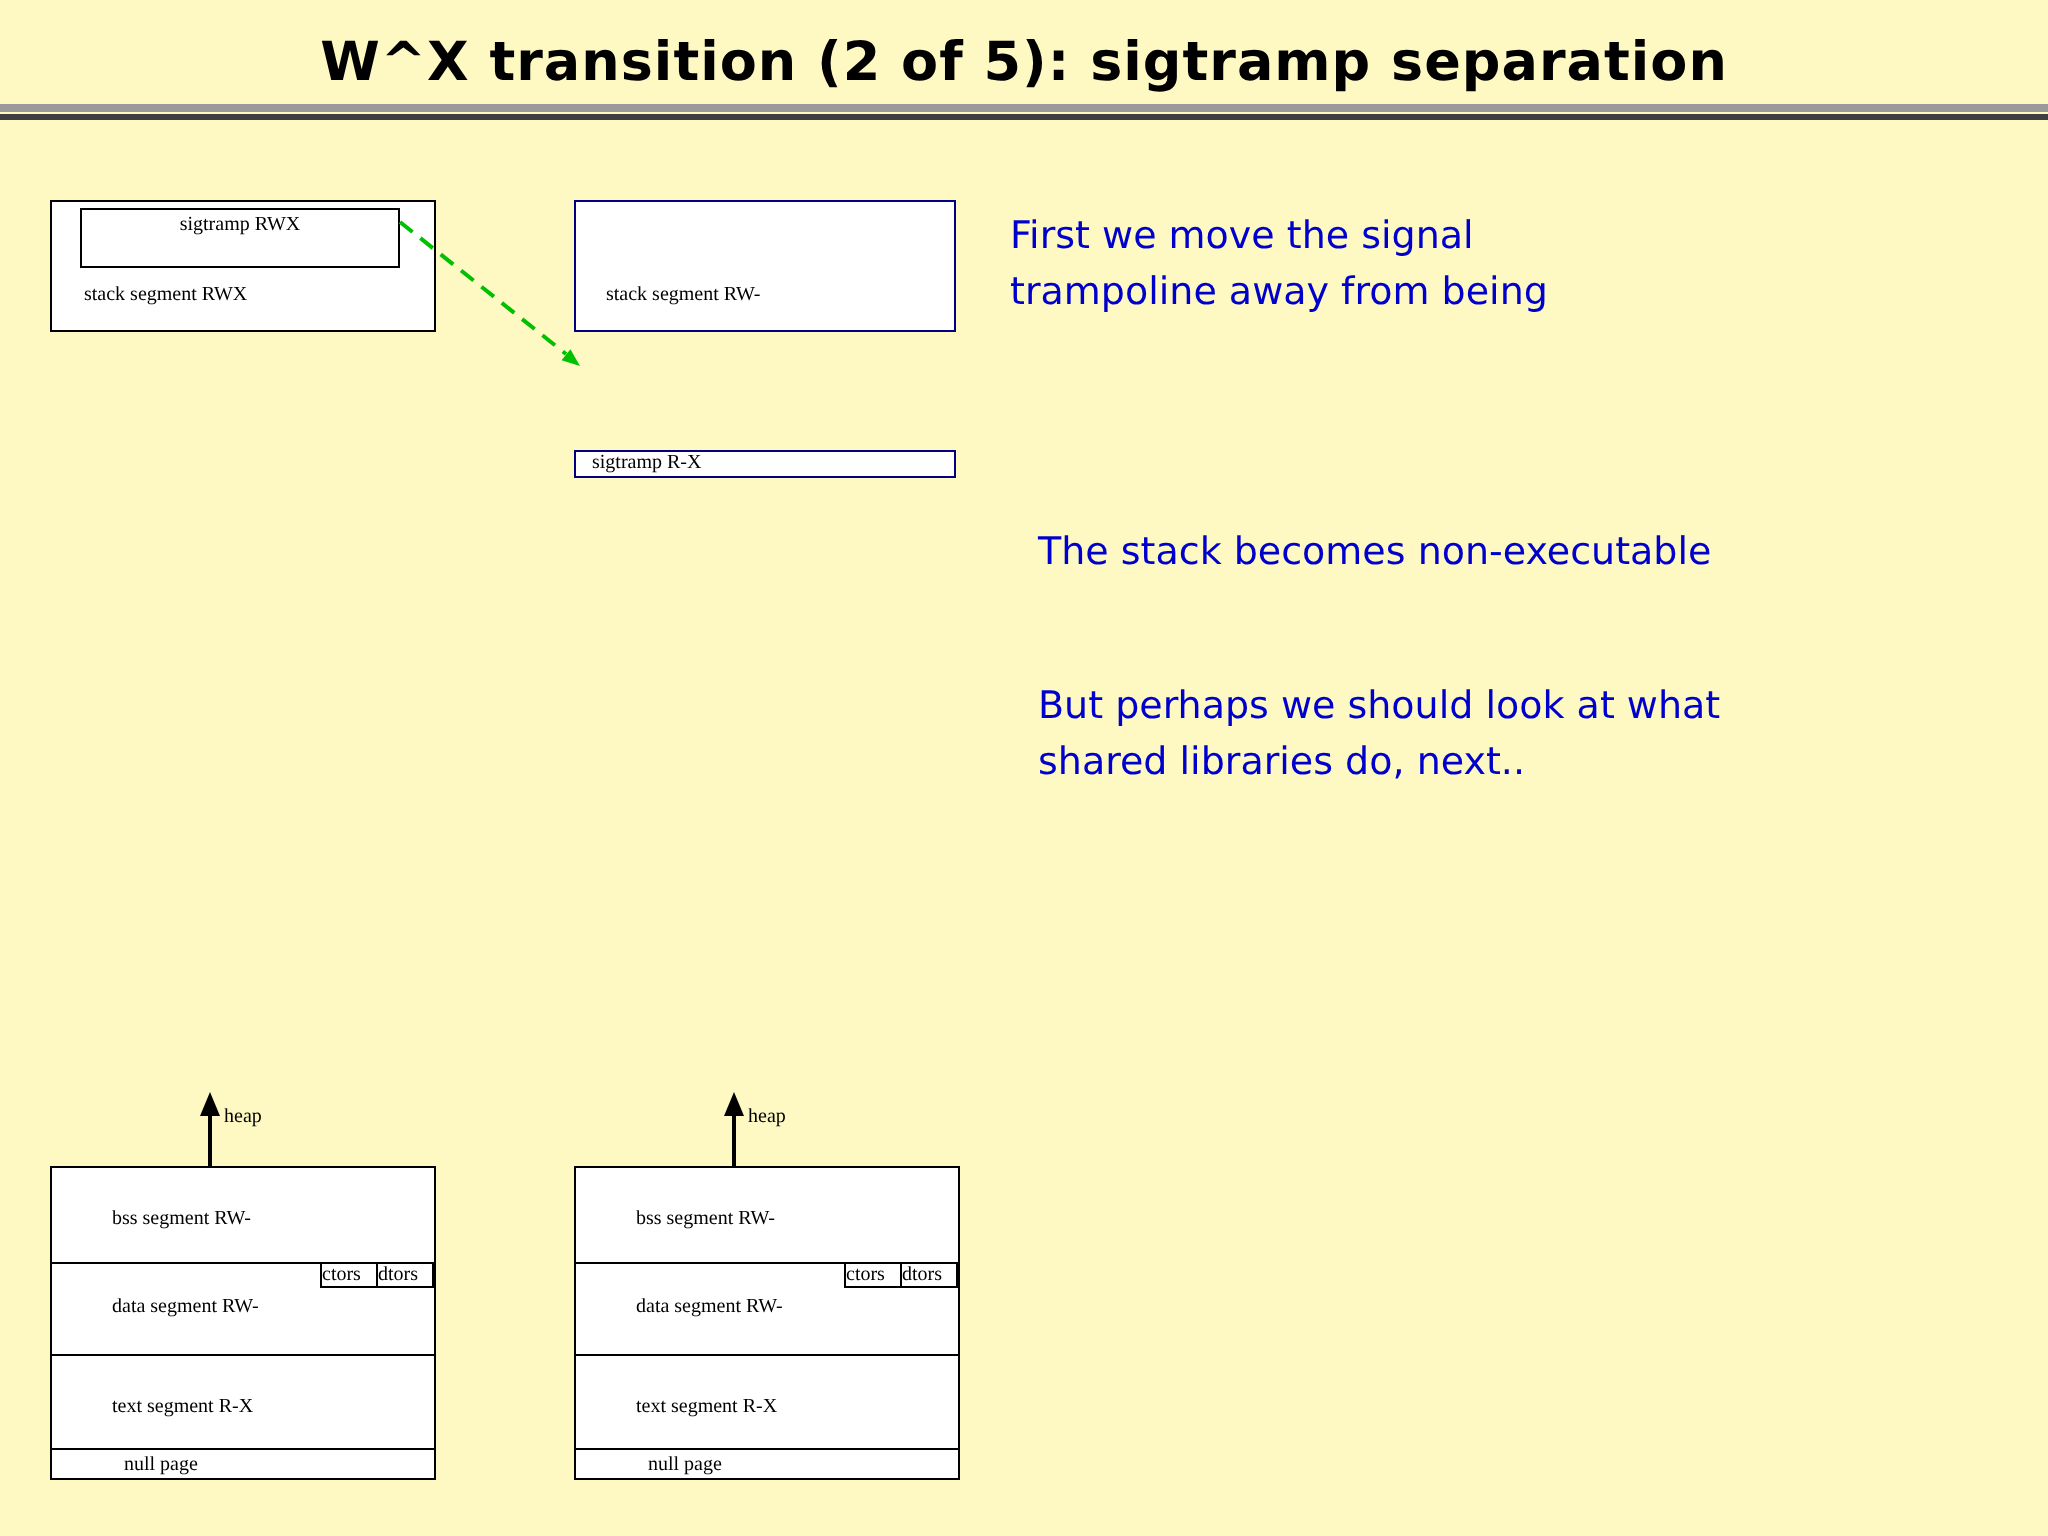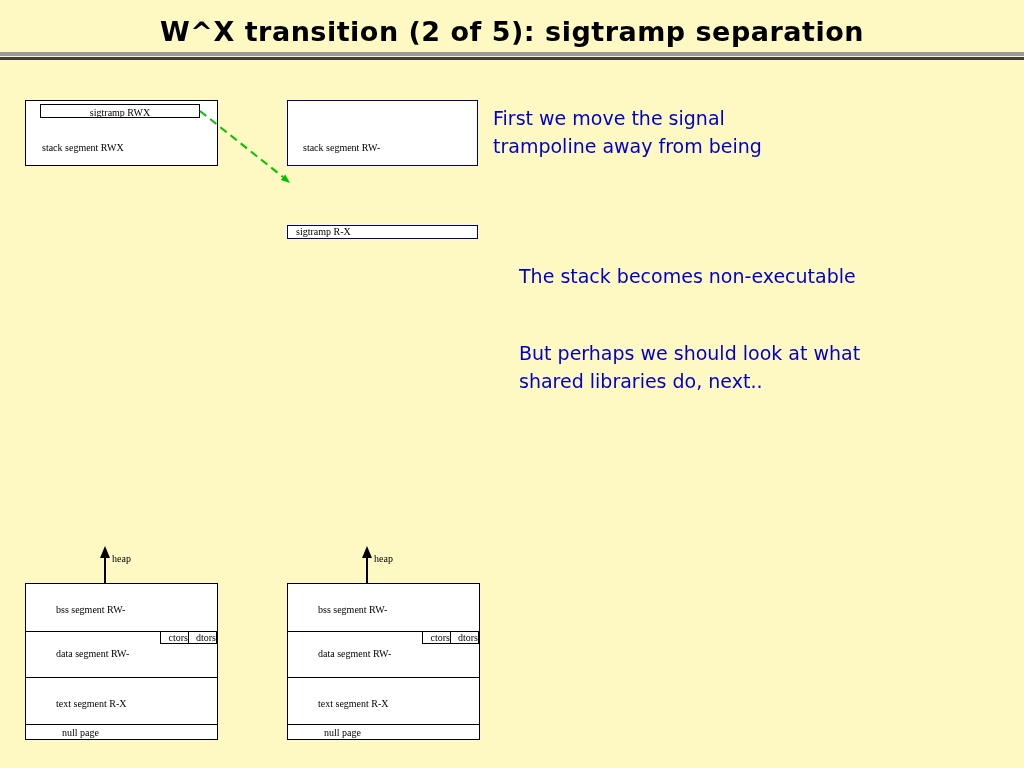--- a/index.html
+++ b/index.html
@@ -23,53 +23,53 @@
   .small-serif { font-size:10px; }
   .note {
     position:absolute; color:var(--note-color, #0000cc);
     font-size:19px; line-height:28px; font-family:"DejaVu Sans", sans-serif;
   }
   .divider { position:absolute; left:0; width:100%; height:1px; background:#000; }
   .green-stroke { stroke: var(--arrow-green, #00c000); }
   .green-fill   { fill:   var(--arrow-green, #00c000); }
   .ctor-box {
     position:absolute; border:1px solid #000; background:#fff;
-    height:13px; width:29px; text-align:right;
+    height:13px; width:29px; text-align:left;
     font-family:"Liberation Serif", serif; font-size:10px; line-height:11px;
   }
 </style>
 </head>
 <body>
 
 <div class="slide">
 
   <div class="abs title">W^X transition (2 of 5): sigtramp separation</div>
   <div class="abs rule1"></div>
   <div class="abs rule2"></div>
 
   <div class="box" style="left:25px; top:100px; width:193px; height:66px;">
-    <div class="box" style="left:14px; top:3px; width:160px; height:14px;">
+    <div class="box" style="left:14px; top:3px; width:160px; height:30px;">
       <div class="serif-label small-serif" style="left:0; top:1px; width:158px; text-align:center;">sigtramp RWX</div>
     </div>
     <div class="serif-label" style="left:16px; top:40px;">stack segment RWX</div>
   </div>
 
   <div class="box blue" style="left:287px; top:100px; width:191px; height:66px;">
     <div class="serif-label" style="left:15px; top:40px;">stack segment RW-</div>
   </div>
   <div class="box blue" style="left:287px; top:183px; width:191px; height:14px;margin-top:42px;">
     <div class="serif-label small-serif" style="left:8px; top:0; line-height:12px;">sigtramp R-X</div>
   </div>
 
   <svg class="abs" style="left:196px; top:104px;" width="100" height="86">
     <line x1="4" y1="7" x2="87" y2="73" class="green-stroke" stroke-width="2" stroke-dasharray="8,5"></line>
     <polygon points="94,79 84.8,76.1 89.2,70.6" class="green-fill"></polygon>
   </svg>
 
-  <div class="note" style="left:493px; top:104px;">
+  <div class="note" style="left:505px; top:104px;">
     <div>First we move the signal</div>
     <div>trampoline away from being</div>
   </div>
   <div class="note" style="left:519px; top:251px;margin-top:11px;">
     <div>The stack becomes non-executable</div>
   </div>
   <div class="note" style="left:519px; top:339px;">
     <div>But perhaps we should look at what</div>
     <div>shared libraries do, next..</div>
   </div>

